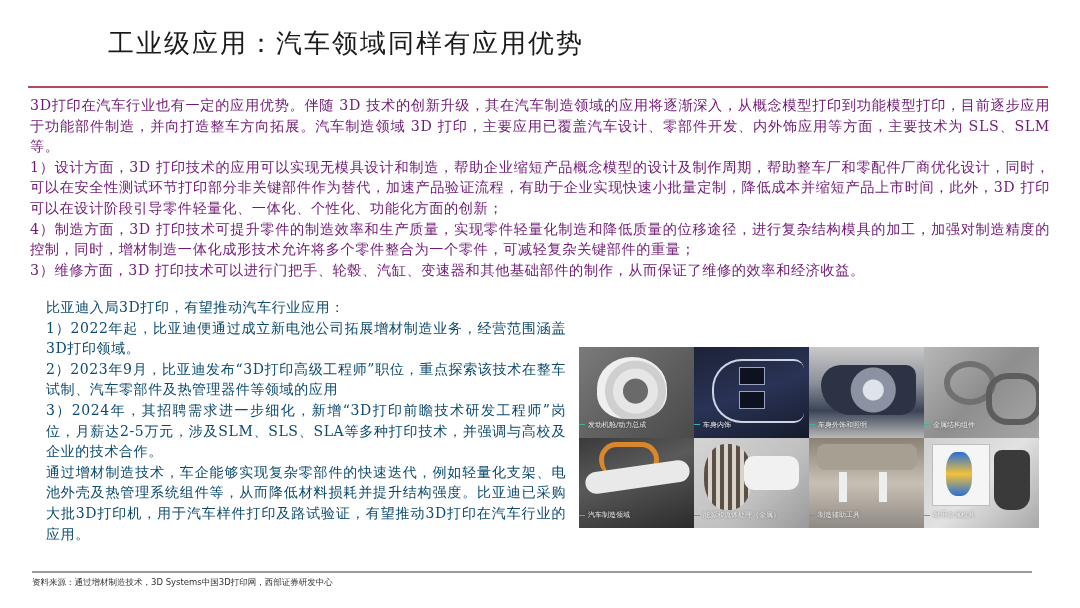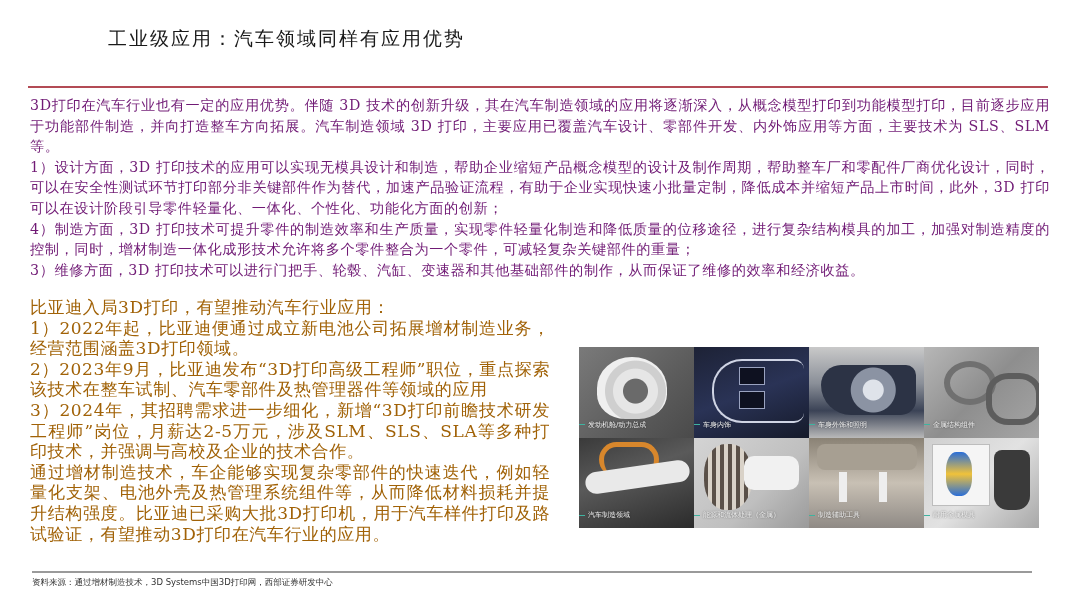--- a/index.html
+++ b/index.html
@@ -1,32 +1,32 @@
 <!DOCTYPE html>
 <html><head>
 <meta charset="utf-8">
 <style>
   html, body { margin:0; padding:0; }
   body {
     width:1080px; height:608px; background:#ffffff; position:relative; overflow:hidden;
     font-family:"DejaVu Serif","Liberation Serif",serif; color:#222;
   }
   .title {
-    position:absolute; left:108px; top:26px; font-size:19px; letter-spacing:2px;
+    position:absolute; left:108px; top:26px; font-size:26px; letter-spacing:2px;
     color:#1a1a1a; font-family:"DejaVu Serif","Liberation Serif",serif; white-space:nowrap;
   }
   .red-rule { position:absolute; left:28px; top:86px; width:1020px; height:2px; background:#b34b55; }
   .intro {
     position:absolute; left:30px; top:95px; width:1020px; font-size:14.2px; line-height:20.6px;
     color:#701a75; letter-spacing:0.6px;
   }
   .intro p { margin:0; text-align:justify; }
   .left-block {
-    position:absolute; left:30px; top:297px; width:520px; font-size:17px; line-height:20.6px;
-    color:#a16207; letter-spacing:0.6px;
+    position:absolute; left:46px; top:297px; width:520px; font-size:14px; line-height:20.6px;
+    color:#0c4a6e; letter-spacing:0.6px;
   }
   .left-block p { margin:0; text-align:justify; }
   .fig-caption {
     position:absolute; left:570px; top:312px; width:480px; text-align:center;
     font-size:14px; color:#222; letter-spacing:0.5px;margin-top:48px;
   }
   .grid {
     position:absolute; left:579px; top:347px; width:460px; height:181px;
     display:grid; grid-template-columns:repeat(4,1fr); grid-template-rows:repeat(2,1fr);
     background:#333;

